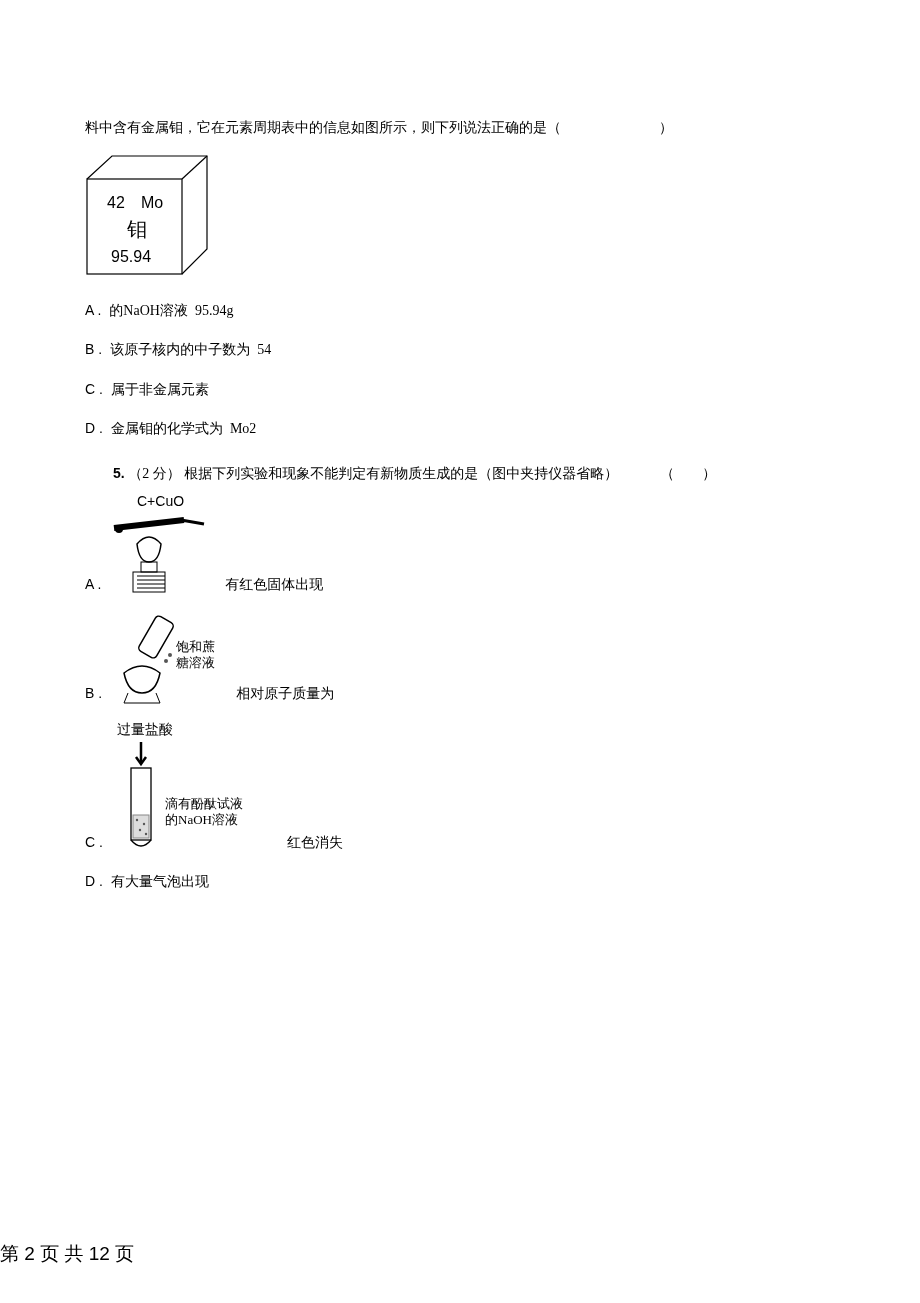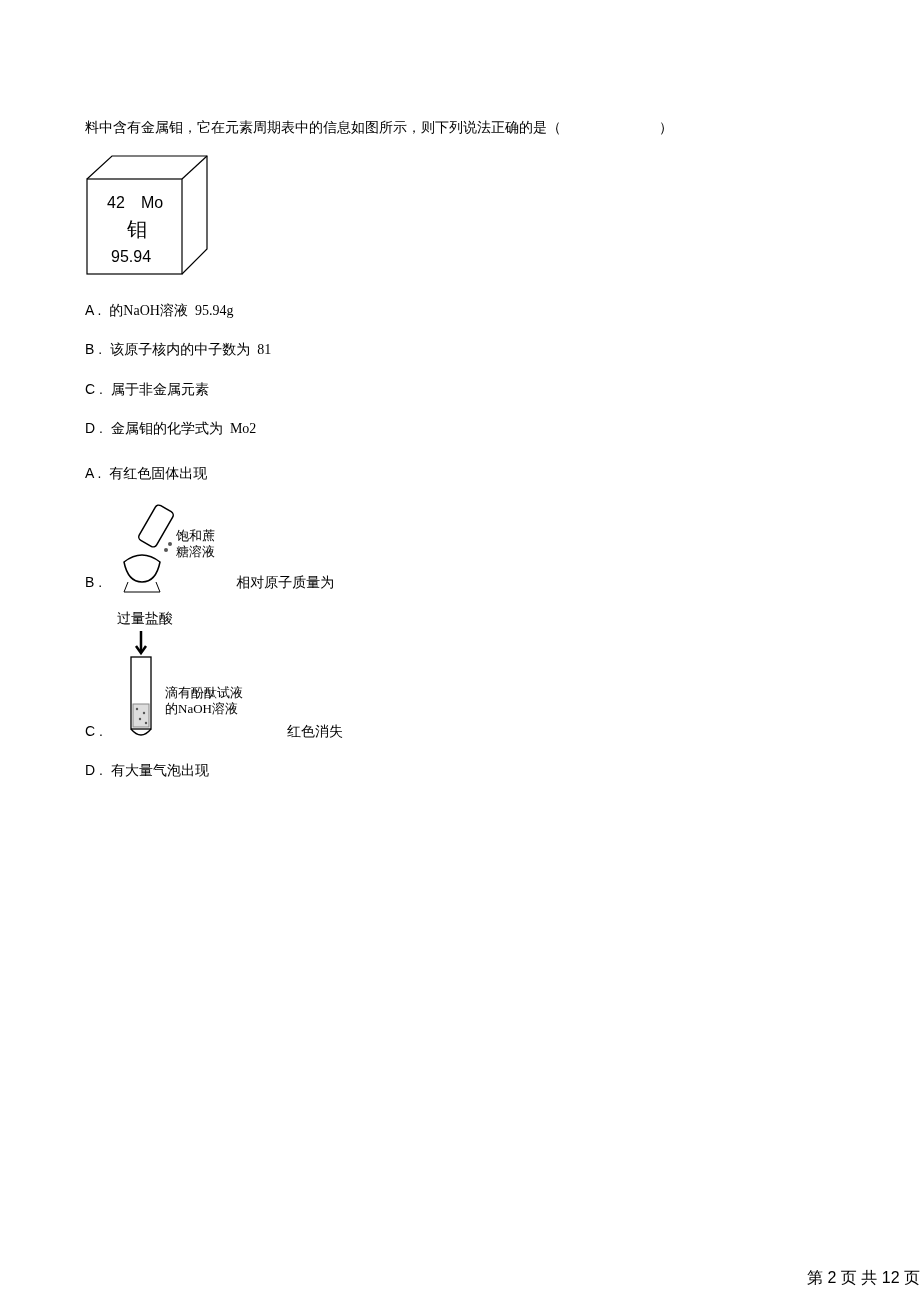--- a/index.html
+++ b/index.html
@@ -29,25 +29,25 @@
     }
     .choice-label {
       font-family: Arial, sans-serif;
       margin-right: 8px;
     }
     .choice-text { }
     .num { font-family: Arial, sans-serif; }
     .choice-img { margin-right: 6px; }
     .pager {
       position: absolute;
-      bottom: 10px;
+      bottom: 32px;
       left: 0;
       width: 100%;
-      text-align: right;
-      font-size: 16px;
+      text-align: left;
+      font-size: 19px;
       font-family: Arial, "SimSun", serif;
     }
     .cube-svg { display: block; }
     .exp-svg { display: block; }
   </style>
 </head>
 <body>
 
 <div class="question-block">
   <p class="q-line2">料中含有金属钼，它在元素周期表中的信息如图所示，则下列说法正确的是（　　　　　　　）</p>
@@ -63,36 +63,56 @@
       <text x="26" y="108" font-size="16" font-family="Arial">95.94</text>
     </svg>
   </div>
 
   <div class="choice">
     <span class="choice-label">A .</span>
     <span class="choice-text">的NaOH溶液 95.94g</span>
   </div>
   <div class="choice">
     <span class="choice-label">B .</span>
-    <span class="choice-text">该原子核内的中子数为 81</span>
+    <span class="choice-text">该原子核内的中子数为 54</span>
   </div>
   <div class="choice">
     <span class="choice-label">C .</span>
     <span class="choice-text">属于非金属元素</span>
   </div>
   <div class="choice">
     <span class="choice-label">D .</span>
     <span class="choice-text">金属钼的化学式为 Mo2</span>
   </div>
 </div>
 
 <div class="question-block">
+  <p class="q-line1">
+    <span class="bold num">5.</span>
+    <span>（2 分）</span>
+    <span>根据下列实验和现象不能判定有新物质生成的是（图中夹持仪器省略）　　　（　　）</span>
+  </p>
 
   <div class="choice">
     <span class="choice-label">A .</span>
+    <span class="choice-img">
+      <svg class="exp-svg" width="110" height="105" viewBox="0 0 110 105">
+        <text x="28" y="14" font-size="14" font-family="Arial">C+CuO</text>
+        <line x1="5" y1="36" x2="75" y2="28" stroke="#000" stroke-width="6"></line>
+        <line x1="72" y1="28" x2="95" y2="32" stroke="#000" stroke-width="3"></line>
+        <circle cx="10" cy="37" r="4" fill="#000"></circle>
+        <path d="M28 52 Q40 38 52 52 Q50 70 40 70 Q30 70 28 52 Z" fill="none" stroke="#000" stroke-width="1.5"></path>
+        <rect x="32" y="70" width="16" height="10" fill="none" stroke="#000"></rect>
+        <rect x="24" y="80" width="32" height="20" fill="none" stroke="#000"></rect>
+        <line x1="28" y1="84" x2="56" y2="84" stroke="#000"></line>
+          <line x1="28" y1="88" x2="56" y2="88" stroke="#000"></line>
+        <line x1="28" y1="92" x2="56" y2="92" stroke="#000"></line>
+          <line x1="28" y1="96" x2="56" y2="96" stroke="#000"></line>
+      </svg>
+    </span>
     <span class="choice-text">有红色固体出现</span>
   </div>
 
   <div class="choice">
     <span class="choice-label">B .</span>
     <span class="choice-img">
       <svg class="exp-svg" width="120" height="95" viewBox="0 0 120 95">
         <rect x="36" y="6" width="20" height="40" rx="4" fill="none" stroke="#000" stroke-width="1.5" transform="rotate(30 46 26)"></rect>
         <circle cx="60" cy="44" r="2" fill="#555"></circle>
           <circle cx="56" cy="50" r="2" fill="#555"></circle>

